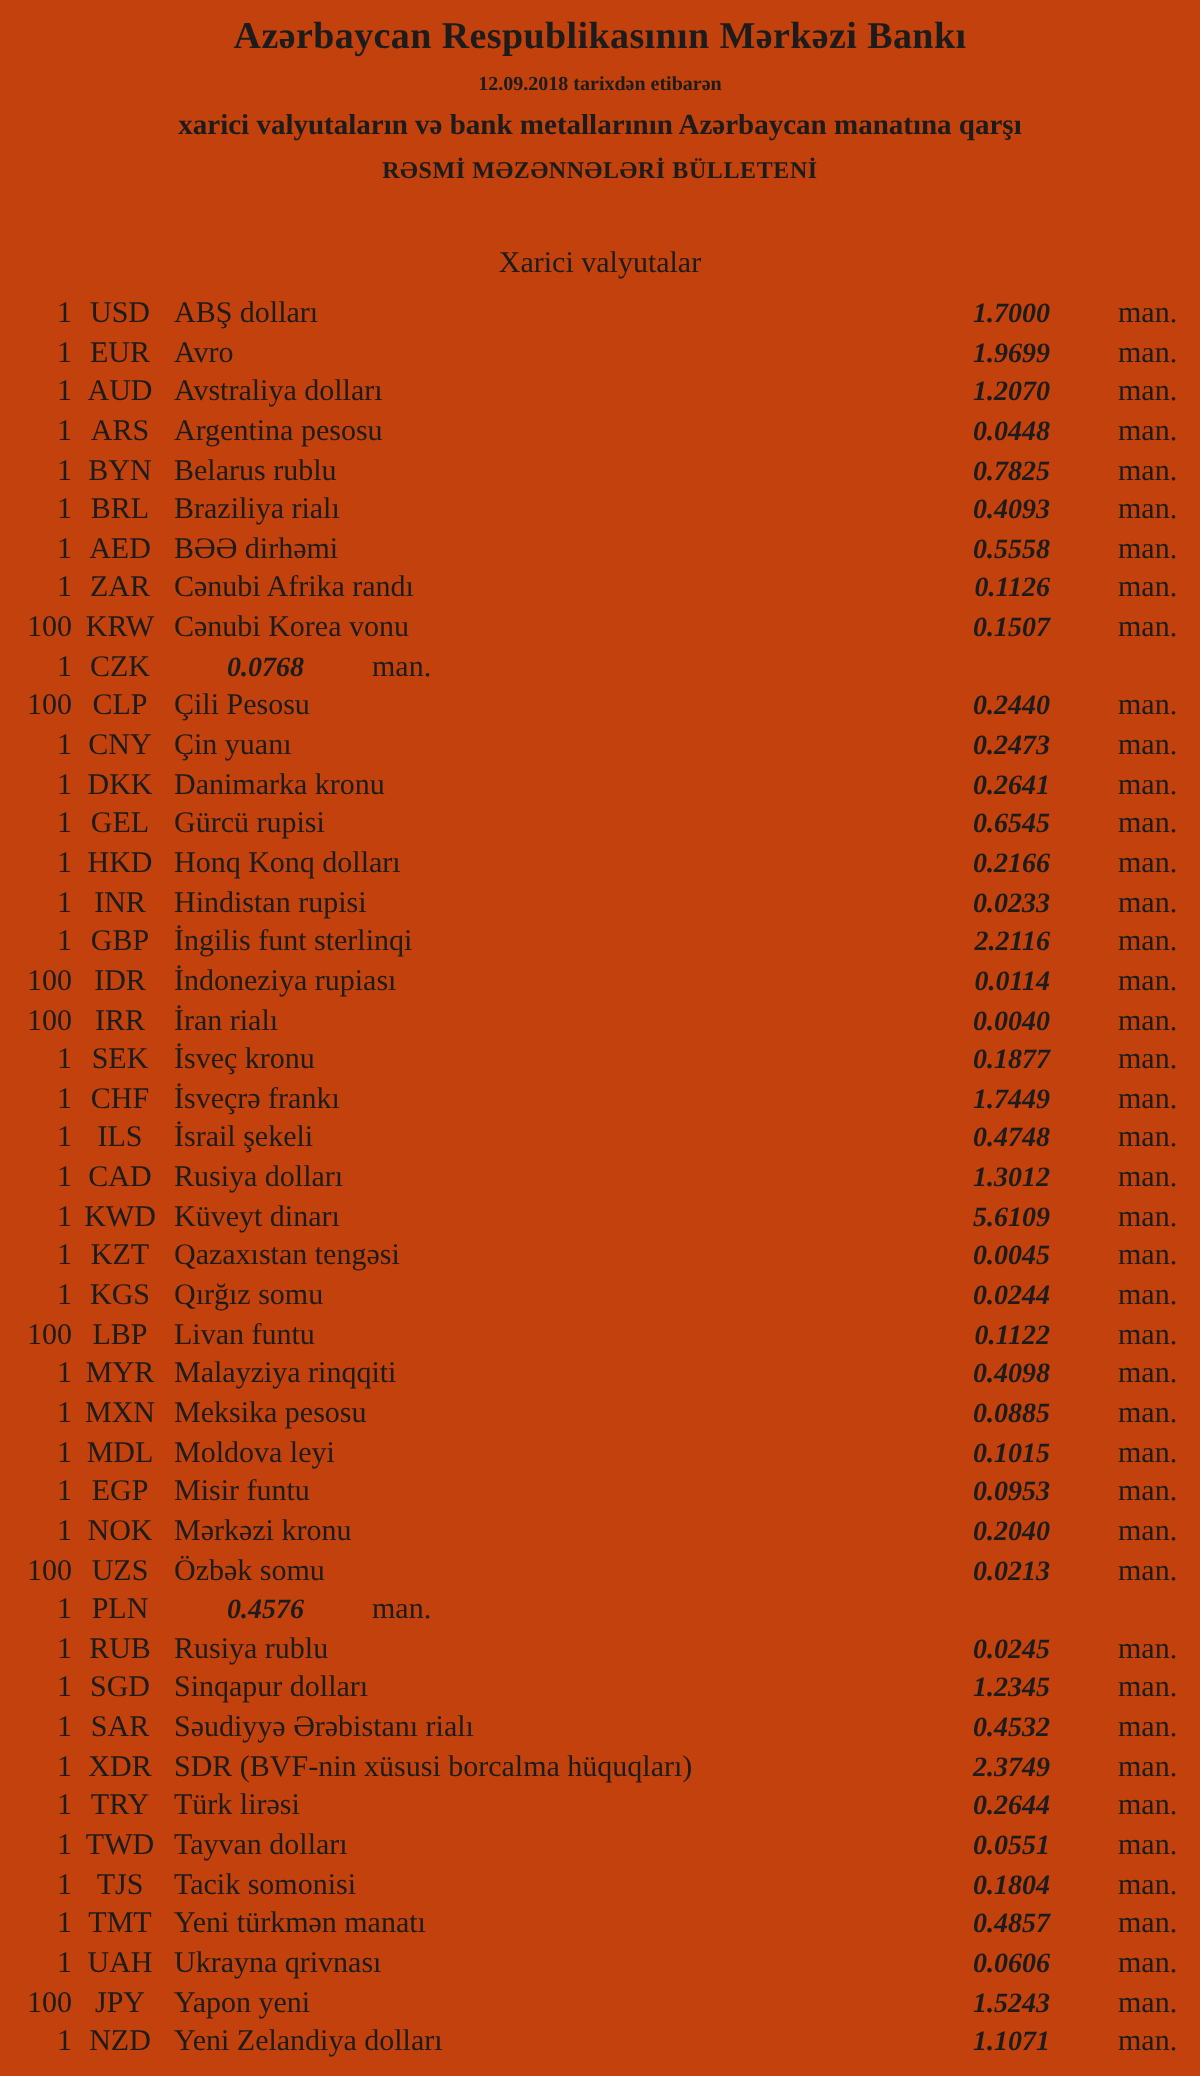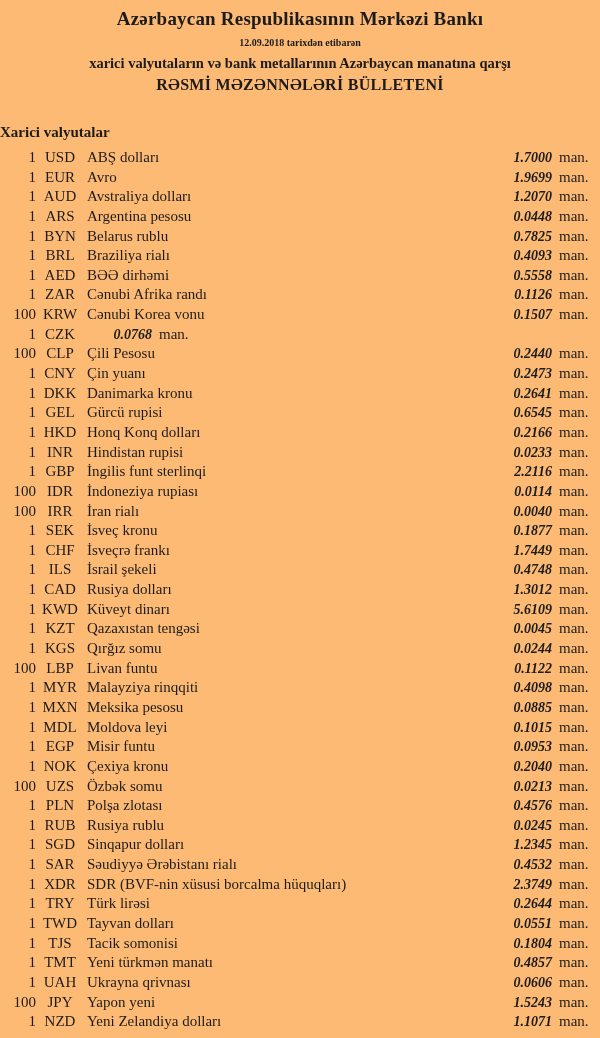--- a/index.html
+++ b/index.html
@@ -10,21 +10,21 @@
   body {
     width: 600px;
     height: 1038px;
     overflow: hidden;
     font-family: "Liberation Serif", "DejaVu Serif", serif;
     color: #1c1c1c;
   }
   .page {
     width: 600px;
     height: 1038px;
-    background: #fdba74;
+    background: #c2410c;
   }
   header {
     padding-top: 6px;
     text-align: center;
   }
   .title-line {
     font-size: 19px;
     line-height: 26px;
     font-weight: bold;
     letter-spacing: 0.2px;
@@ -33,31 +33,31 @@
     font-size: 10px;
     line-height: 21px;
     font-weight: bold;
   }
   .subject-line {
     font-size: 14.5px;
     line-height: 21px;
     font-weight: bold;
   }
   .bulletin-line {
-    font-size: 16px;
+    font-size: 12px;
     line-height: 22px;
     font-weight: bold;
     letter-spacing: 0.3px;
   }
   .section-title {
     margin-top: 28px;
     font-size: 15px;
     line-height: 16px;
-    font-weight: bold;
-    text-align: left;
+    font-weight: normal;
+    text-align: center;
   }
   .table {
     margin-top: 8px;
   }
   .row {
     display: flex;
     align-items: baseline;
     height: 19.65px;
     line-height: 19.65px;
     font-size: 15px;
@@ -85,20 +85,21 @@
     font-weight: bold;
     font-style: italic;
     font-size: 14px;
     flex: 0 0 auto;
   }
   .c-unit {
     width: 48px;
     padding-left: 7px;
     box-sizing: border-box;
     flex: 0 0 auto;
+    margin-left: 27px;
   }
 </style>
 </head>
 <body>
 
 <div class="page">
 
   <header>
     <div class="title-line">Azərbaycan Respublikasının Mərkəzi Bankı</div>
     <div class="date-line">12.09.2018 tarixdən etibarən</div>
@@ -352,37 +353,36 @@
     <span class="c-qty">1</span>
     <span class="c-code">EGP</span>
     <span class="c-name">Misir funtu</span>
     <span class="c-rate">0.0953</span>
     <span class="c-unit">man.</span>
   </div>
 
   <div class="row">
     <span class="c-qty">1</span>
     <span class="c-code">NOK</span>
-    <span class="c-name">Çexiya kronu</span>
+    <span class="c-name">Mərkəzi kronu</span>
     <span class="c-rate">0.2040</span>
     <span class="c-unit">man.</span>
   </div>
 
   <div class="row">
     <span class="c-qty">100</span>
     <span class="c-code">UZS</span>
     <span class="c-name">Özbək somu</span>
     <span class="c-rate">0.0213</span>
     <span class="c-unit">man.</span>
   </div>
 
   <div class="row">
     <span class="c-qty">1</span>
     <span class="c-code">PLN</span>
-    <span class="c-name">Polşa zlotası</span>
     <span class="c-rate">0.4576</span>
     <span class="c-unit">man.</span>
   </div>
 
   <div class="row">
     <span class="c-qty">1</span>
     <span class="c-code">RUB</span>
     <span class="c-name">Rusiya rublu</span>
     <span class="c-rate">0.0245</span>
     <span class="c-unit">man.</span>

